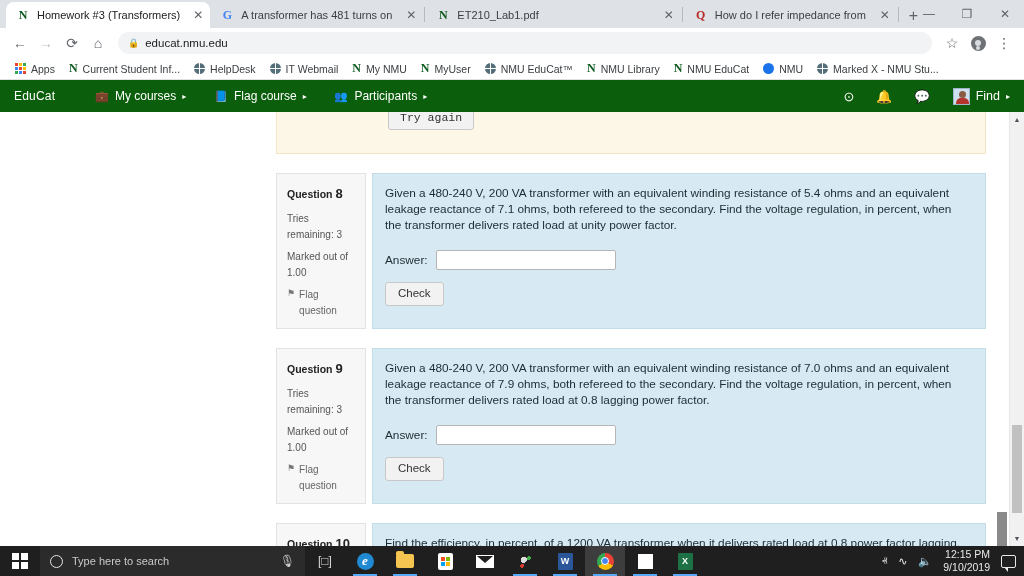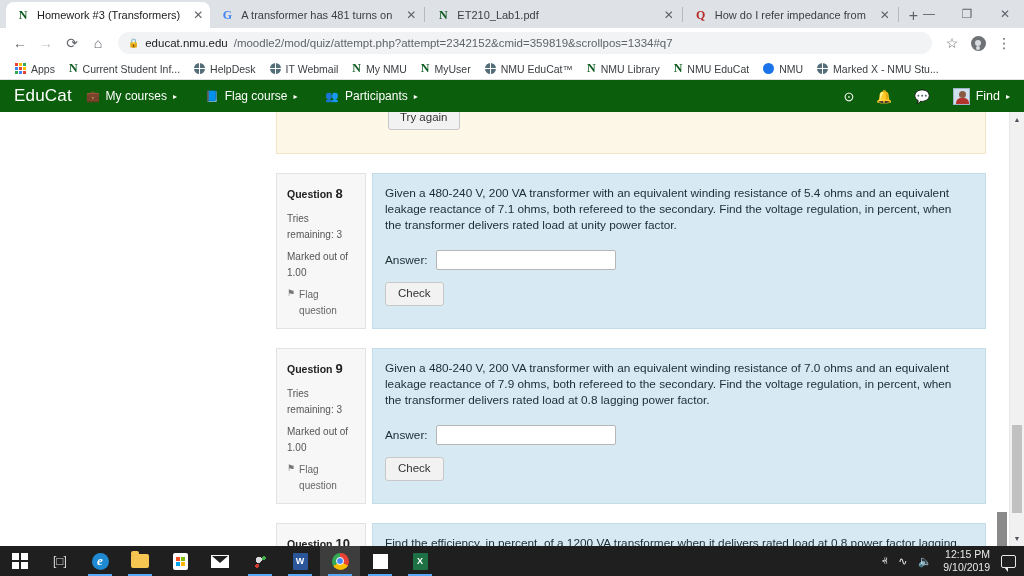--- a/index.html
+++ b/index.html
@@ -84,42 +84,42 @@
 
   
   .viewport { position: relative; height: 466px; background: #ffffff; overflow: hidden; }
 
   
   .moodlenav {
     height: 32px; background: #0f5132; background: #0b5e0b;
     display: flex; align-items: center; padding: 0 14px; color: #ffffff;
     font-size: 12.5px; position: relative; z-index: 5;
   }
-  .brand { font-size: 17px; font-weight: normal; margin-right: 14px; letter-spacing: .2px; }
+  .brand { font-size: 12px; font-weight: normal; margin-right: 40px; letter-spacing: .2px; }
   .navitem { display: flex; align-items: center; gap: 6px; margin-right: 28px; font-size: 12px; }
   .nav-ico { font-size: 11px; }
   .caret { font-size: 8px; }
   .nav-right { margin-left: auto; display: flex; align-items: center; gap: 22px; }
   .nav-right .ic { font-size: 13px; }
   .userbox { display: flex; align-items: center; gap: 6px; font-size: 12.5px; }
   .user-avatar { width: 17px; height: 17px; background: #cfe0ef; border: 1px solid #9fb6c9;
                  position: relative; overflow: hidden; }
   .user-avatar::before { content:""; position:absolute; left:5px; top:2px; width:7px; height:7px;
                          border-radius:50%; background:#8a5b44; }
   .user-avatar::after { content:""; position:absolute; left:2px; top:9px; width:13px; height:8px;
                         border-radius:5px 5px 0 0; background:#b5352e; }
 
   
   .content { position: relative; height: 434px; background: #fff; }
   .page-col { position: absolute; left: 276px; top: 0; width: 710px; }
 
   
   .feedback {
     background: #fdf7e8; border: 1px solid #f3e6c4; border-top: none;
-    height: 42px; position: relative; margin-top: 0;
+    height: 42px; position: relative; margin-top: 0; font-family: Liberation Mono, monospace;
   }
   .tryagain {
     position: absolute; left: 111px; top: -6px;
     background: #f2f2f2; border: 1px solid #c8c8c8; border-radius: 3px;
     font-size: 11.5px; color: #333; padding: 5px 11px; line-height: 1;
   }
 
   
   .qblock { display: flex; margin-top: 19px; }
   .qinfo {
@@ -259,21 +259,20 @@
 
   <div class="toolbar">
     <div class="navbtn">←</div>
     <div class="navbtn dim">→</div>
     <div class="navbtn">⟳</div>
     <div class="navbtn">⌂</div>
 
     <div class="omnibox">
       <span class="lock">🔒</span>
       <span class="host">educat.nmu.edu</span>
-        <span>/moodle2/mod/quiz/attempt.php?attempt=2342152&amp;cmid=359819&amp;scrollpos=1334#q7</span>
     </div>
 
     <div class="tb-right">
       <div class="navbtn">☆</div>
       <div class="navbtn">
           <span class="avatar-sm"></span>
         </div>
       <div class="navbtn">⋮</div>
     </div>
   </div>
@@ -460,20 +459,25 @@
 <div class="taskbar">
   <div class="startbtn">
     <span class="winlogo">
         <i></i>
         <i></i>
         <i></i>
         <i></i>
       </span>
   </div>
 
+  <div class="searchbox">
+    <span class="srch-circle"></span>
+    <span>Type here to search</span>
+    <span class="mic">🎙</span>
+  </div>
 
   <div class="tb-icon">
     <span style="color:#d8d8d8;font-size:12px">[□]</span>
   </div>
 
   <div class="tb-icon running">
     <span class="edge-ico">e</span>
   </div>
   <div class="tb-icon running">
     <span class="folder-ico"></span>

